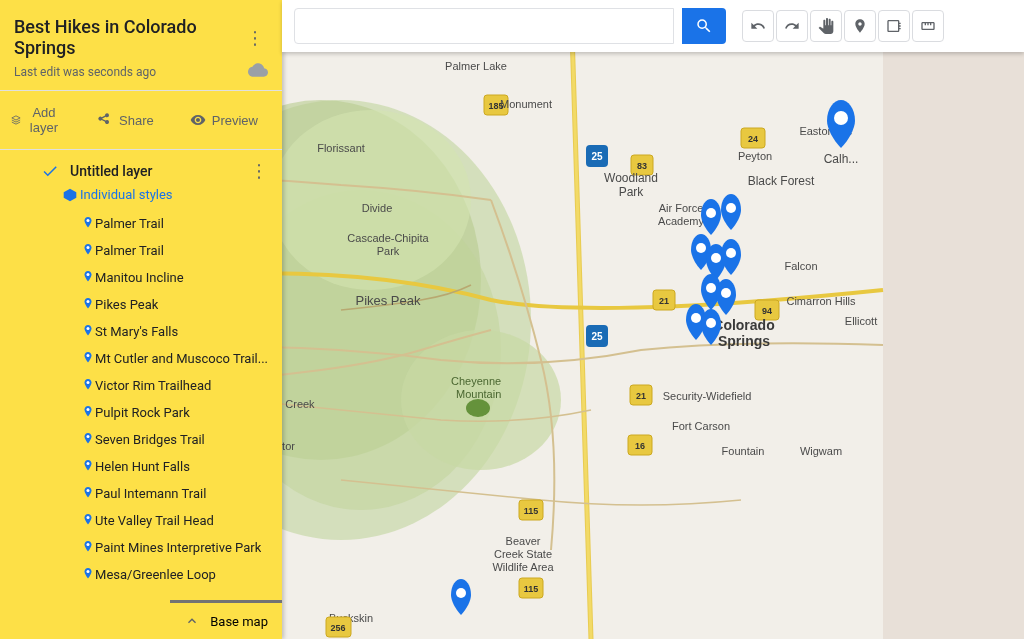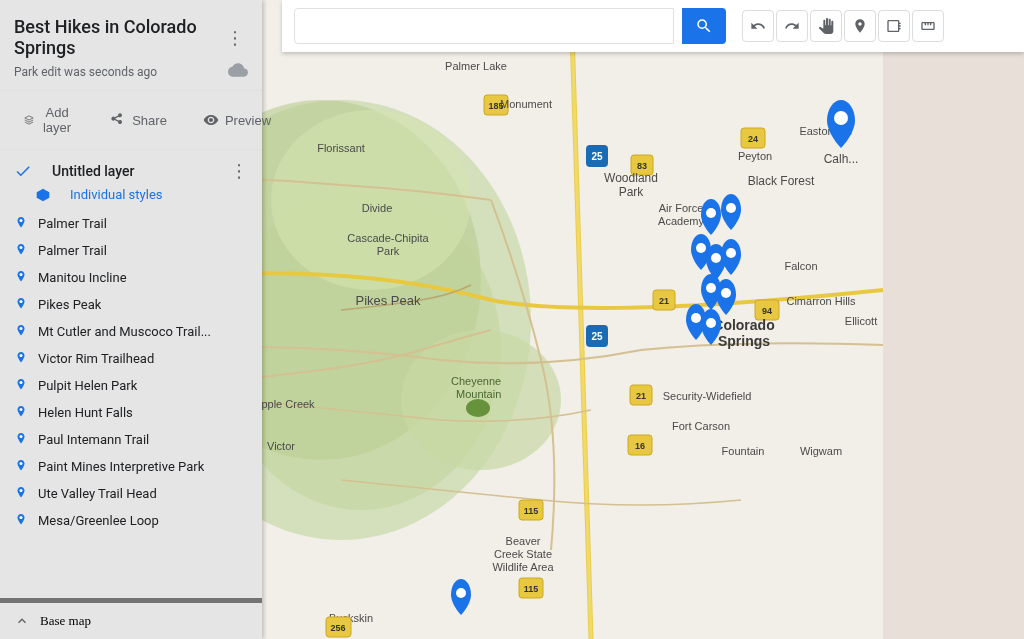--- a/index.html
+++ b/index.html
@@ -15,27 +15,28 @@
 
     .map-svg {
       width: 100%;
       height: 100%;
     }
 
     
     #sidebar {
       position: absolute;
       top: 0; left: 0;
-      width: 262px;
+      width: 282px;
       height: 100%;
-      background: #e5e5e5;
+      background: #fde047;
       box-shadow: 2px 0 4px rgba(0,0,0,0.2);
       display: flex;
       flex-direction: column;
       z-index: 10;
+      align-items: flex-end;
     }
 
     #sidebar-header {
       padding: 16px 14px 8px 14px;
       border-bottom: 1px solid #e0e0e0;
     }
 
     #title-row {
       display: flex;
       align-items: center;
@@ -101,79 +102,78 @@
     #layer-header {
       display: flex;
       align-items: center;
       justify-content: space-between;
       padding: 10px 14px 4px 14px;
     }
 
     #layer-title-group {
       display: flex;
       align-items: center;
-      gap: 20px;
+      gap: 11px;
     }
 
     #layer-title {
       font-size: 14px;
       font-weight: 500;
       color: #202124;
     }
 
     #layer-more {
       cursor: pointer;
       color: #5f6368;
       font-size: 18px;
     }
 
     #individual-styles {
       display: flex;
       align-items: center;
-      gap: 20px;
+      gap: 3px;
       padding: 2px 14px 8px 36px;
       color: #1a73e8;
       font-size: 13px;
       cursor: pointer;
     }
 
     #trail-list {
       padding: 0;
     }
 
     .trail-item {
       display: flex;
       align-items: center;
-      gap: 10px;
       padding: 6px 14px;
       cursor: pointer;
+      margin-left: 40px;
     }
 
     .trail-pin {
       width: 14px;
       height: 14px;
       flex-shrink: 0;
     }
 
     .trail-name {
       font-size: 13px;
       color: #202124;
       white-space: nowrap;
       overflow: hidden;
       text-overflow: ellipsis;
     }
 
     #base-map-section {
-      border-top: 5px solid #737373;
+      border-top: 3px solid #737373;
       padding: 10px 14px;
       display: flex;
       align-items: center;
       gap: 10px;
       cursor: pointer;
-      font-family: Liberation Serif, serif;
     }
 
     
     #top-bar {
       position: absolute;
       top: 0;
       left: 282px;
       right: 0;
       height: 52px;
       background: #fff;
@@ -405,21 +405,21 @@
 </div>
 
 <div id="sidebar">
 
   <div id="sidebar-header">
     <div id="title-row">
       <span id="map-title">Best Hikes in Colorado Springs</span>
       <span id="more-icon">⋮</span>
     </div>
     <div id="edit-info">
-      <span id="last-edit">Park edit was seconds ago</span>
+      <span id="last-edit">Last edit was seconds ago</span>
       <span id="cloud-icon">
         <svg width="20" height="16" viewBox="0 0 24 18" fill="none" xmlns="http://www.w3.org/2000/svg">
           <path d="M19.35 7.04C18.67 3.59 15.64 1 12 1C9.11 1 6.6 2.64 5.35 5.04C2.34 5.36 0 7.91 0 11C0 14.31 2.69 17 6 17H19C21.76 17 24 14.76 24 12C24 9.36 21.95 7.22 19.35 7.04Z" fill="#9aa0a6"></path>
         </svg>
       </span>
     </div>
   </div>
 
   <div id="sidebar-actions">
     <button class="action-btn">
@@ -488,63 +488,77 @@
         <path d="M12 0C7.58 0 4 3.58 4 8c0 6 8 16 8 16s8-10 8-16c0-4.42-3.58-8-8-8z" fill="#1a73e8"></path>
         <circle cx="12" cy="8" r="3.5" fill="white"></circle>
       </svg>
       <span class="trail-name">Pikes Peak</span>
     </div>
         <div class="trail-item">
       <svg class="trail-pin" viewBox="0 0 24 32" xmlns="http://www.w3.org/2000/svg">
         <path d="M12 0C7.58 0 4 3.58 4 8c0 6 8 16 8 16s8-10 8-16c0-4.42-3.58-8-8-8z" fill="#1a73e8"></path>
         <circle cx="12" cy="8" r="3.5" fill="white"></circle>
       </svg>
+      <span class="trail-name">St Mary's Falls</span>
+    </div>
+        <div class="trail-item">
+      <svg class="trail-pin" viewBox="0 0 24 32" xmlns="http://www.w3.org/2000/svg">
+        <path d="M12 0C7.58 0 4 3.58 4 8c0 6 8 16 8 16s8-10 8-16c0-4.42-3.58-8-8-8z" fill="#1a73e8"></path>
+        <circle cx="12" cy="8" r="3.5" fill="white"></circle>
+      </svg>
       <span class="trail-name">Mt Cutler and Muscoco Trail...</span>
     </div>
         <div class="trail-item">
       <svg class="trail-pin" viewBox="0 0 24 32" xmlns="http://www.w3.org/2000/svg">
         <path d="M12 0C7.58 0 4 3.58 4 8c0 6 8 16 8 16s8-10 8-16c0-4.42-3.58-8-8-8z" fill="#1a73e8"></path>
         <circle cx="12" cy="8" r="3.5" fill="white"></circle>
       </svg>
       <span class="trail-name">Victor Rim Trailhead</span>
     </div>
         <div class="trail-item">
       <svg class="trail-pin" viewBox="0 0 24 32" xmlns="http://www.w3.org/2000/svg">
         <path d="M12 0C7.58 0 4 3.58 4 8c0 6 8 16 8 16s8-10 8-16c0-4.42-3.58-8-8-8z" fill="#1a73e8"></path>
         <circle cx="12" cy="8" r="3.5" fill="white"></circle>
       </svg>
-      <span class="trail-name">Pulpit Helen Park</span>
+      <span class="trail-name">Pulpit Rock Park</span>
+    </div>
+        <div class="trail-item">
+      <svg class="trail-pin" viewBox="0 0 24 32" xmlns="http://www.w3.org/2000/svg">
+        <path d="M12 0C7.58 0 4 3.58 4 8c0 6 8 16 8 16s8-10 8-16c0-4.42-3.58-8-8-8z" fill="#1a73e8"></path>
+        <circle cx="12" cy="8" r="3.5" fill="white"></circle>
+      </svg>
+      <span class="trail-name">Seven Bridges Trail</span>
     </div>
         <div class="trail-item">
       <svg class="trail-pin" viewBox="0 0 24 32" xmlns="http://www.w3.org/2000/svg">
         <path d="M12 0C7.58 0 4 3.58 4 8c0 6 8 16 8 16s8-10 8-16c0-4.42-3.58-8-8-8z" fill="#1a73e8"></path>
         <circle cx="12" cy="8" r="3.5" fill="white"></circle>
       </svg>
       <span class="trail-name">Helen Hunt Falls</span>
     </div>
         <div class="trail-item">
       <svg class="trail-pin" viewBox="0 0 24 32" xmlns="http://www.w3.org/2000/svg">
         <path d="M12 0C7.58 0 4 3.58 4 8c0 6 8 16 8 16s8-10 8-16c0-4.42-3.58-8-8-8z" fill="#1a73e8"></path>
         <circle cx="12" cy="8" r="3.5" fill="white"></circle>
       </svg>
       <span class="trail-name">Paul Intemann Trail</span>
     </div>
         <div class="trail-item">
       <svg class="trail-pin" viewBox="0 0 24 32" xmlns="http://www.w3.org/2000/svg">
         <path d="M12 0C7.58 0 4 3.58 4 8c0 6 8 16 8 16s8-10 8-16c0-4.42-3.58-8-8-8z" fill="#1a73e8"></path>
         <circle cx="12" cy="8" r="3.5" fill="white"></circle>
       </svg>
+      <span class="trail-name">Ute Valley Trail Head</span>
+    </div>
+        <div class="trail-item">
+      <svg class="trail-pin" viewBox="0 0 24 32" xmlns="http://www.w3.org/2000/svg">
+        <path d="M12 0C7.58 0 4 3.58 4 8c0 6 8 16 8 16s8-10 8-16c0-4.42-3.58-8-8-8z" fill="#1a73e8"></path>
+        <circle cx="12" cy="8" r="3.5" fill="white"></circle>
+      </svg>
       <span class="trail-name">Paint Mines Interpretive Park</span>
-    </div>
-        <div class="trail-item">
-      <svg class="trail-pin" viewBox="0 0 24 32" xmlns="http://www.w3.org/2000/svg">
-        <path d="M12 0C7.58 0 4 3.58 4 8c0 6 8 16 8 16s8-10 8-16c0-4.42-3.58-8-8-8z" fill="#1a73e8"></path>
-        <circle cx="12" cy="8" r="3.5" fill="white"></circle>
-      </svg>
-      <span class="trail-name">Ute Valley Trail Head</span>
     </div>
         <div class="trail-item">
       <svg class="trail-pin" viewBox="0 0 24 32" xmlns="http://www.w3.org/2000/svg">
         <path d="M12 0C7.58 0 4 3.58 4 8c0 6 8 16 8 16s8-10 8-16c0-4.42-3.58-8-8-8z" fill="#1a73e8"></path>
         <circle cx="12" cy="8" r="3.5" fill="white"></circle>
       </svg>
       <span class="trail-name">Mesa/Greenlee Loop</span>
     </div>
       </div>
   </div>

